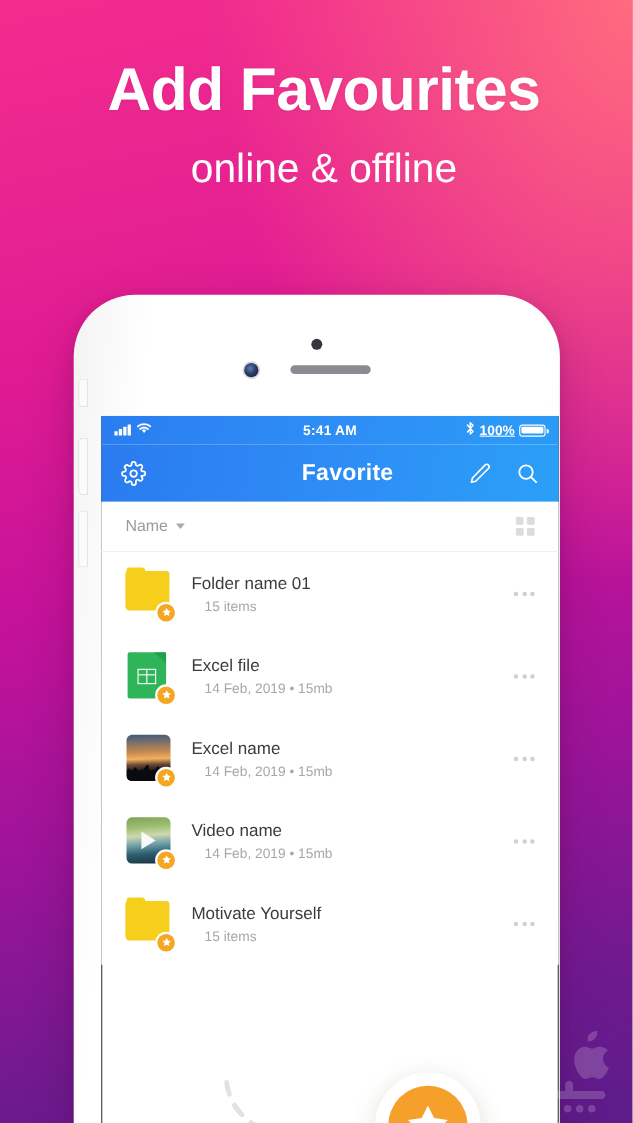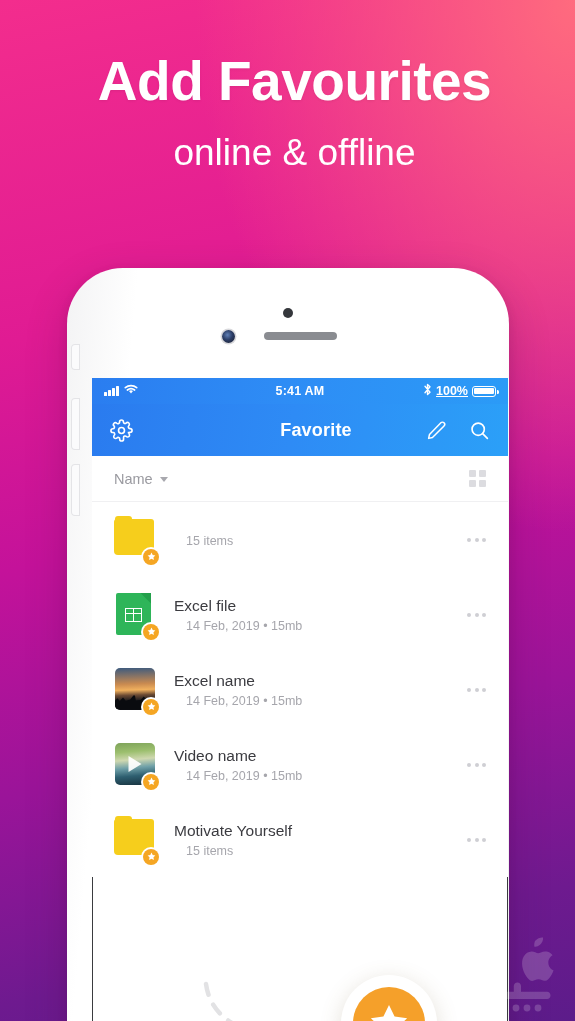--- a/index.html
+++ b/index.html
@@ -84,21 +84,21 @@
   .battery::after{content:"";position:absolute;right:-3.6px;top:3px;width:2px;height:4px;
     background:#fff;border-radius:0 1.5px 1.5px 0;}
   .battery span{display:block;height:100%;width:100%;background:#fff;border-radius:1px;}
 
   
   .navbar {
     height:52px; background:linear-gradient(100deg,#2a7bef 0%, #2e8bf5 48%, #2ba0f8 100%);
     display:flex; align-items:center; padding:0 18px; position:relative; color:#fff;
   }
   .navtitle { position:absolute; left:0; right:0; text-align:center;
-    font-size:18px; font-weight:bold; letter-spacing:0.2px;padding-left:32px; }
+    font-size:21px; font-weight:bold; letter-spacing:0.2px;padding-left:32px; }
   .nav-right { margin-left:auto; display:flex; align-items:center; gap:22px; position:relative; z-index:2;}
   .navicon { position:relative; z-index:2; display:flex; align-items:center; }
 
   
   .sortbar {
     height:46px; display:flex; align-items:center; padding:0 22px;
     border-bottom:1px solid #f0f0f2; background:#fff;text-align:center;
   }
   .sortlabel { font-size:14.5px; color:#9a9aa0; }
   .caret { width:0;height:0;border-left:4.5px solid transparent;border-right:4.5px solid transparent;
@@ -259,20 +259,21 @@
         <div class="row">
           <div class="thumb">
             <div class="folder"></div>
             <span class="starbadge">
               <svg viewBox="0 0 24 24">
                   <path d="M12 1.6l3.2 6.6 7.2 1-5.2 5.1 1.2 7.2L12 18.1 5.6 21.5l1.2-7.2L1.6 9.2l7.2-1z" fill="#fff"></path>
                 </svg>
             </span>
           </div>
           <div class="rowtext">
+            <div class="rowtitle">Folder name 01</div>
             <div class="rowsub">15 items</div>
           </div>
           <span class="dots">
               <i></i>
               <i></i>
               <i></i>
             </span>
         </div>
 
         <div class="row">

